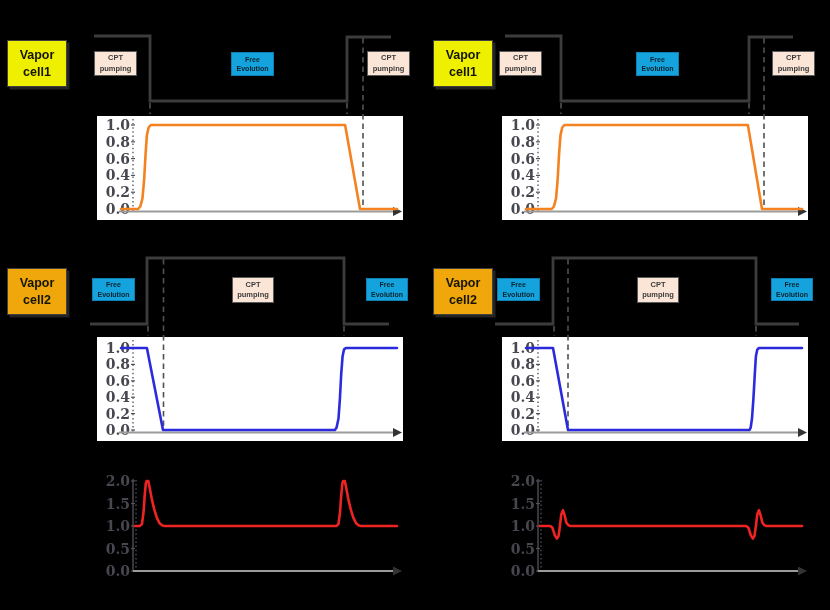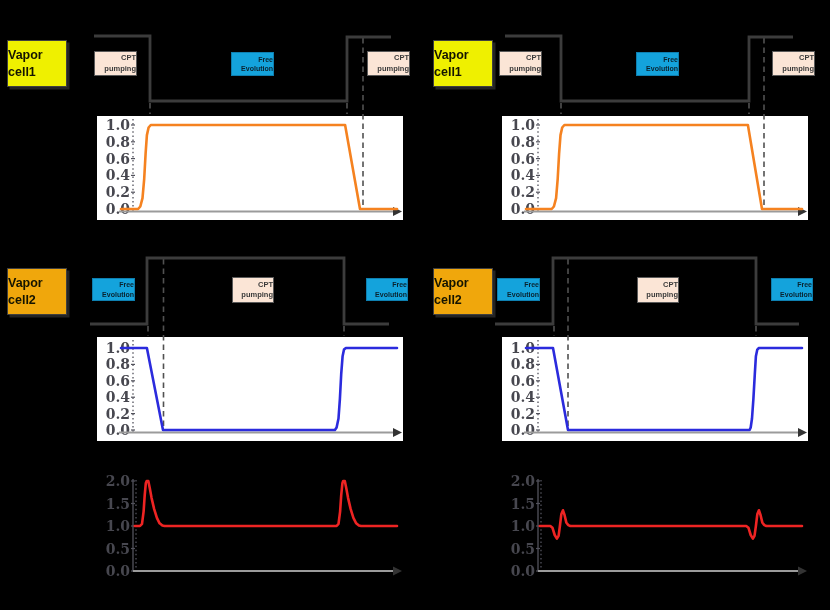--- a/index.html
+++ b/index.html
@@ -3,27 +3,27 @@
 <meta charset="utf-8">
 <style>
   html,body{margin:0;padding:0;background:#000;}
   .scene{position:relative;width:830px;height:610px;background:#000;overflow:hidden;
          font-family:"Liberation Sans",sans-serif;}
   #scene-svg{position:absolute;left:0;top:0;}
   .col{position:absolute;top:0;width:425px;height:610px;pointer-events:none;}
   .colA{left:0;}
   .colB{left:405px;}
   .vapor{position:absolute;left:7px;width:58px;height:45px;border:1.5px solid #3f3f3f;
-         display:flex;flex-direction:column;align-items:flex-start;justify-content:center;
+         display:flex;flex-direction:column;align-items:center;justify-content:center;
          font-size:12.5px;font-weight:600;color:#141400;line-height:1.3;text-align:center;
          box-shadow:2.5px 2.5px 0 rgba(130,130,130,0.28);}
   .colB .vapor{left:28px;}
   .vapor.row1{top:40px;background:#eff000;}
   .vapor.row2{top:268px;background:#f0a70c;}
-  .sbox{position:absolute;display:flex;flex-direction:column;align-items:flex-end;justify-content:center;
+  .sbox{position:absolute;display:flex;flex-direction:column;align-items:center;justify-content:center;
         text-align:center;line-height:1.35;font-weight:600;}
   .cpt{background:#fbe5d6;border:1px solid #5a5a5a;color:#3b3b3b;font-size:7.5px;}
   .free{background:#14a3dc;border:1px solid #0e7fb0;color:#0a232f;font-size:7px;}
   .r1a{left:94px;top:51px;width:41px;height:23px;}
   .r1b{left:231px;top:52px;width:41px;height:22px;}
   .r1c{left:367px;top:51px;width:41px;height:23px;}
   .r2a{left:92px;top:278px;width:41px;height:21px;}
   .r2b{left:232px;top:277px;width:40px;height:24px;}
   .r2c{left:366px;top:278px;width:40px;height:21px;}
   .sbox span, .vapor span{display:block;}

